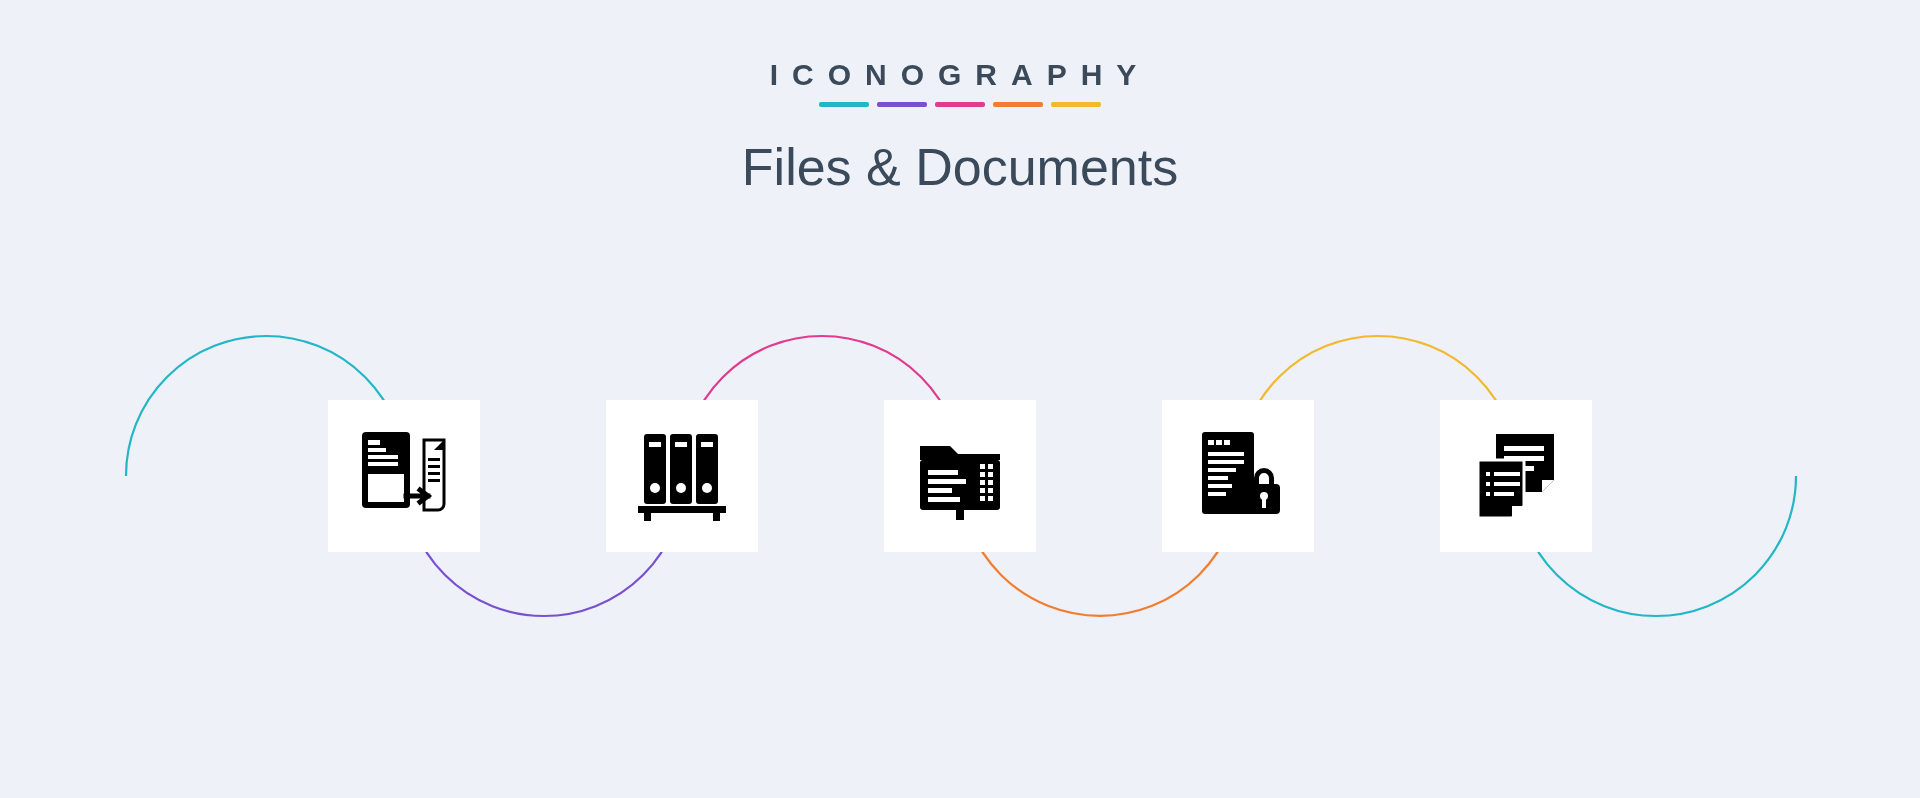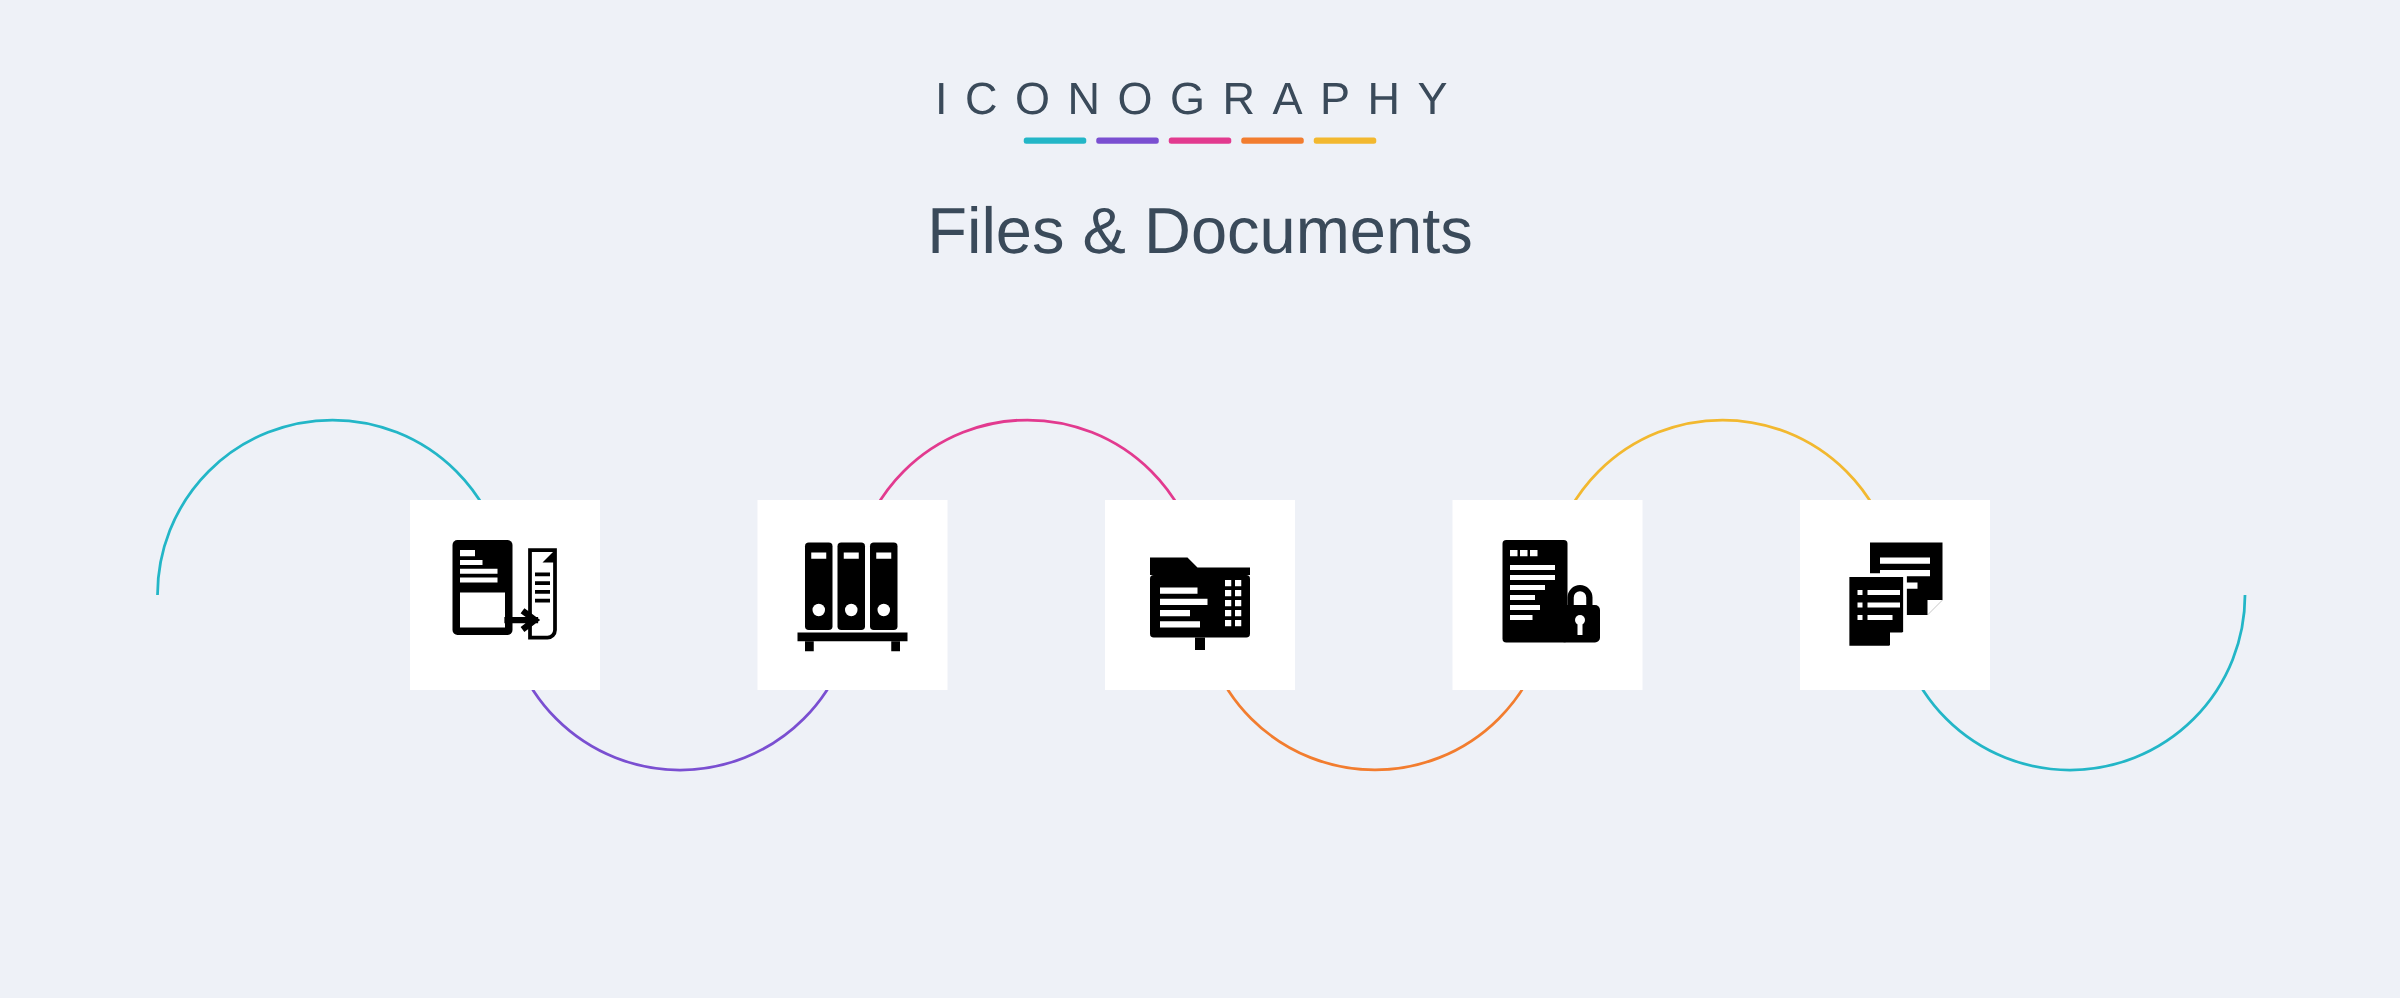--- a/index.html
+++ b/index.html
@@ -9,45 +9,45 @@
     background: #eef1f7;
     font-family: "Segoe UI", Arial, sans-serif;
     position: relative;
     overflow: hidden;
   }
   .header {
     text-align: center;
     padding-top: 58px;
   }
   .brand {
-    font-size: 36px;
+    font-size: 30px;
     letter-spacing: 14px;
     color: #3a4a5a;
-    font-weight: 400;
+    font-weight: 700;
     text-transform: uppercase;
   }
   .underlines {
     display: flex;
     justify-content: center;
     gap: 8px;
     margin-top: 10px;
   }
   .underlines span {
     display: block;
     height: 5px;
     width: 50px;
     border-radius: 2px;
   }
   .u1 { background: #23b6c7; }
   .u2 { background: #7a4fd1; }
   .u3 { background: #e23a8f; }
   .u4 { background: #f27d2f; }
   .u5 { background: #f2b82f; }
   .title {
-    margin-top: 40px;
+    margin-top: 30px;
     font-size: 52px;
     color: #3a4a5a;
     font-weight: 400;
   }
   .arcs {
     position: absolute;
     left: 0;
     top: 0;
     width: 1920px;
     height: 798px;

